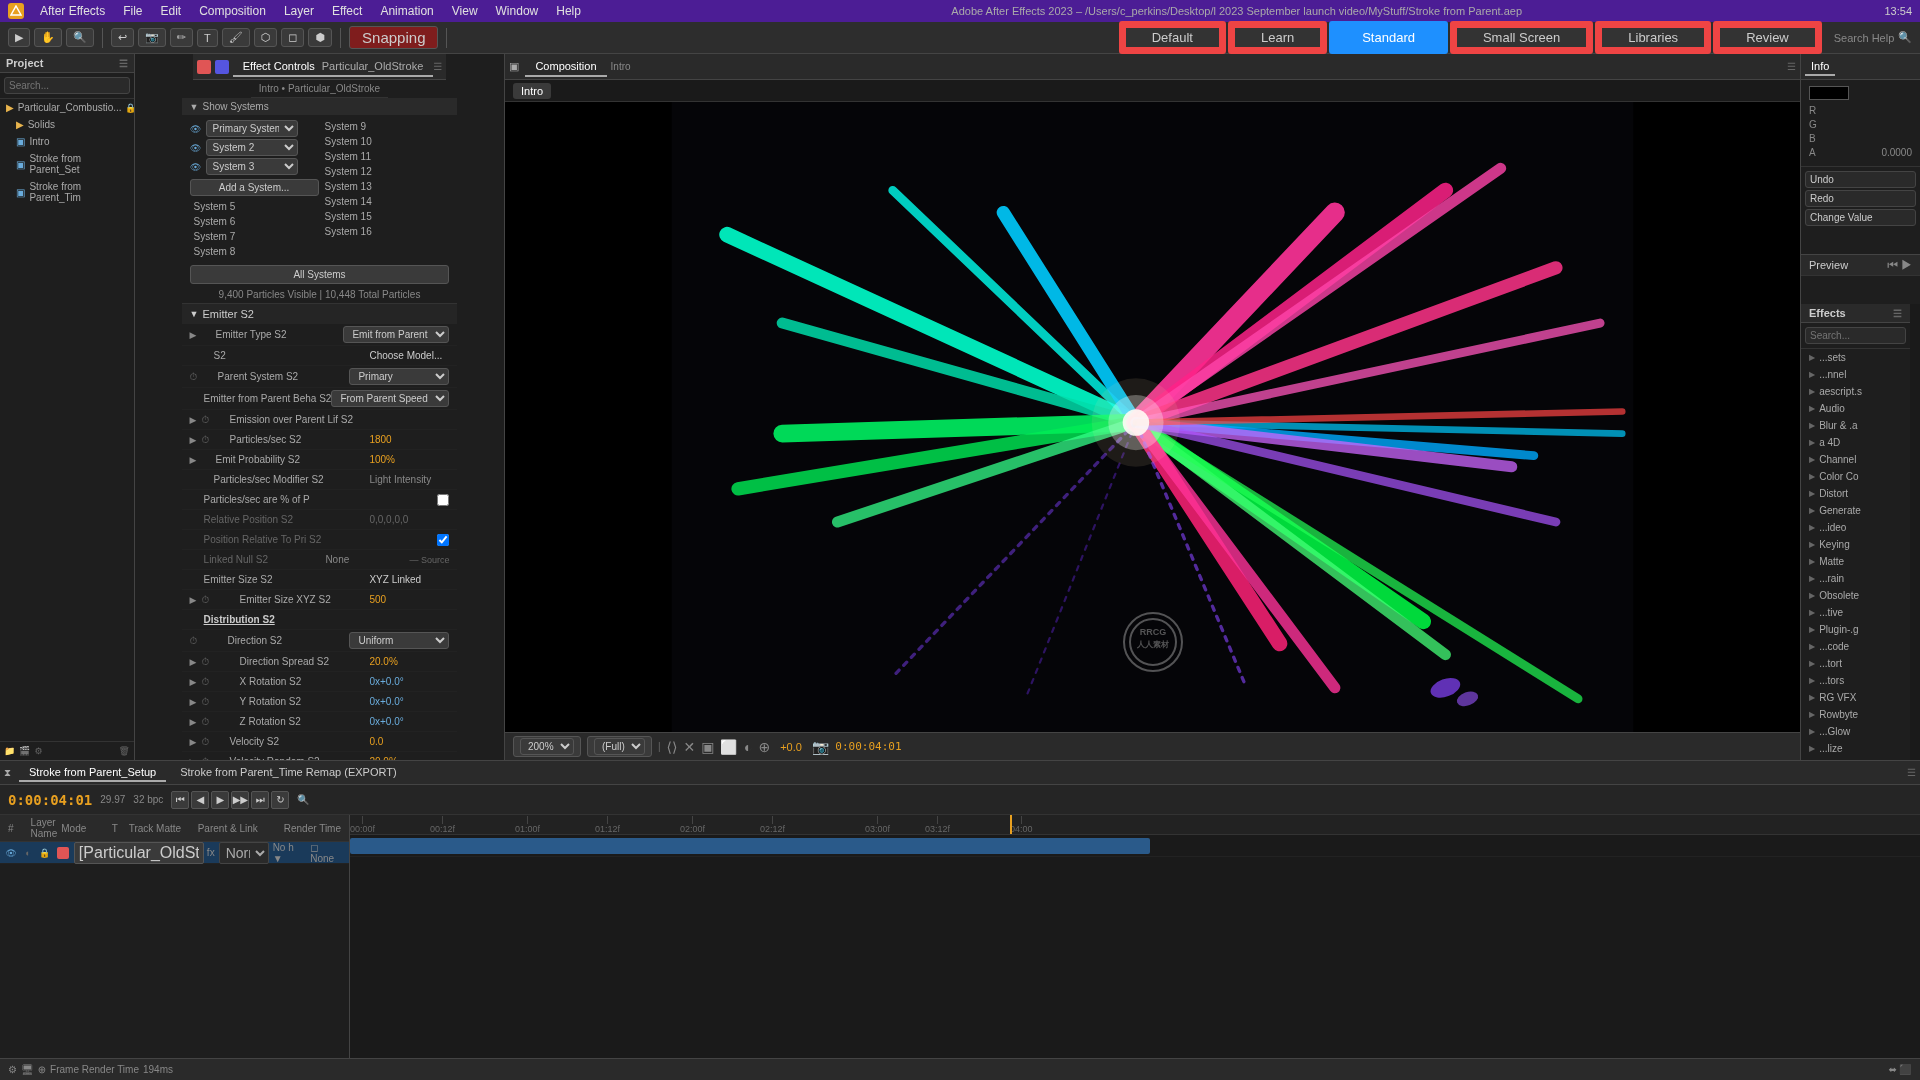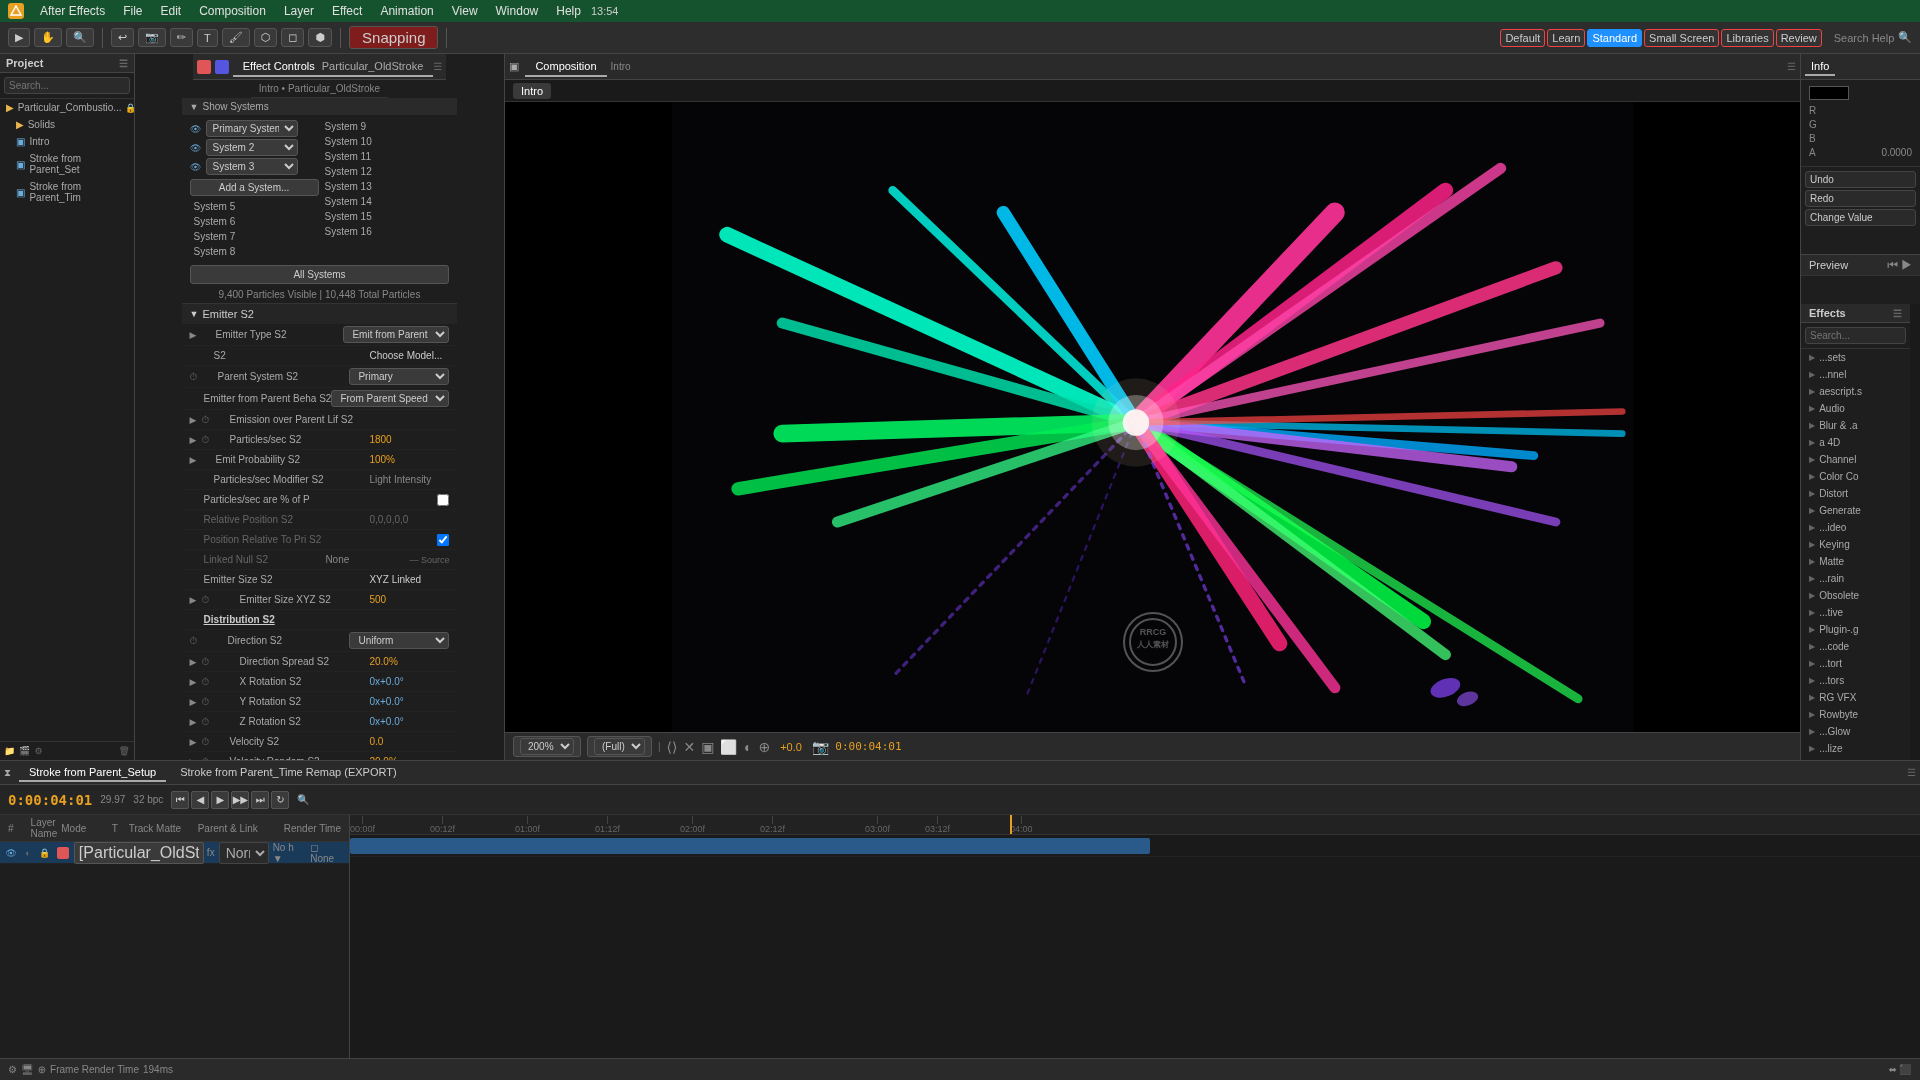--- a/index.html
+++ b/index.html
@@ -10,21 +10,21 @@
       font-size: 11px;
       width: 1920px;
       height: 1080px;
       overflow: hidden;
       display: flex;
       flex-direction: column;
     }
 
     
     .menu-bar {
-      background: #14532d;
+      background: #4c1d95;
       height: 22px;
       display: flex;
       align-items: center;
       padding: 0 8px;
       gap: 2px;
       flex-shrink: 0;
     }
     .menu-bar .app-icon {
       width: 16px; height: 16px;
       background: #e8a020;
@@ -70,27 +70,27 @@
       background: #3a3a3a;
       border: 1px solid #555;
       border-radius: 3px;
       color: #ccc;
       cursor: pointer;
       font-size: 11px;
     }
     .toolbar-sep { width: 1px; height: 20px; background: #555; margin: 0 4px; }
     .workspace-btns { display: flex; gap: 2px; margin-left: auto; }
     .workspace-btn {
-      padding: 2px 4px;
+      padding: 2px 26px;
       background: #333;
-      border: 1px solid #ef4444;
+      border: 7px solid #ef4444;
       border-radius: 3px;
       color: #ccc;
       cursor: pointer;
-      font-size: 11px;
+      font-size: 13px;
     }
     .workspace-btn.active { background: #1e90ff; color: white; border-color: #1e90ff; }
     .snapping-btn {
       padding: 2px 12px;
       background: #7f1d1d;
       border: 1px solid #555;
       border-radius: 3px;
       color: #ccc;
       cursor: pointer;
       font-size: 15px;
@@ -706,20 +706,21 @@
   <span class="menu-item">After Effects</span>
   <span class="menu-item">File</span>
   <span class="menu-item">Edit</span>
   <span class="menu-item">Composition</span>
   <span class="menu-item">Layer</span>
   <span class="menu-item">Effect</span>
   <span class="menu-item">Animation</span>
   <span class="menu-item">View</span>
   <span class="menu-item">Window</span>
   <span class="menu-item">Help</span>
+  <div class="title-bar-center">Adobe After Effects 2023 – /Users/c_perkins/Desktop/l 2023 September launch video/MyStuff/Stroke from Parent.aep</div>
   <div class="menu-bar-right">
     <span>13:54</span>
   </div>
 </div>
 
 <div class="toolbar">
   <div class="toolbar-btn">▶</div>
   <div class="toolbar-btn">✋</div>
   <div class="toolbar-btn">🔍</div>
   <div class="toolbar-sep"></div>

